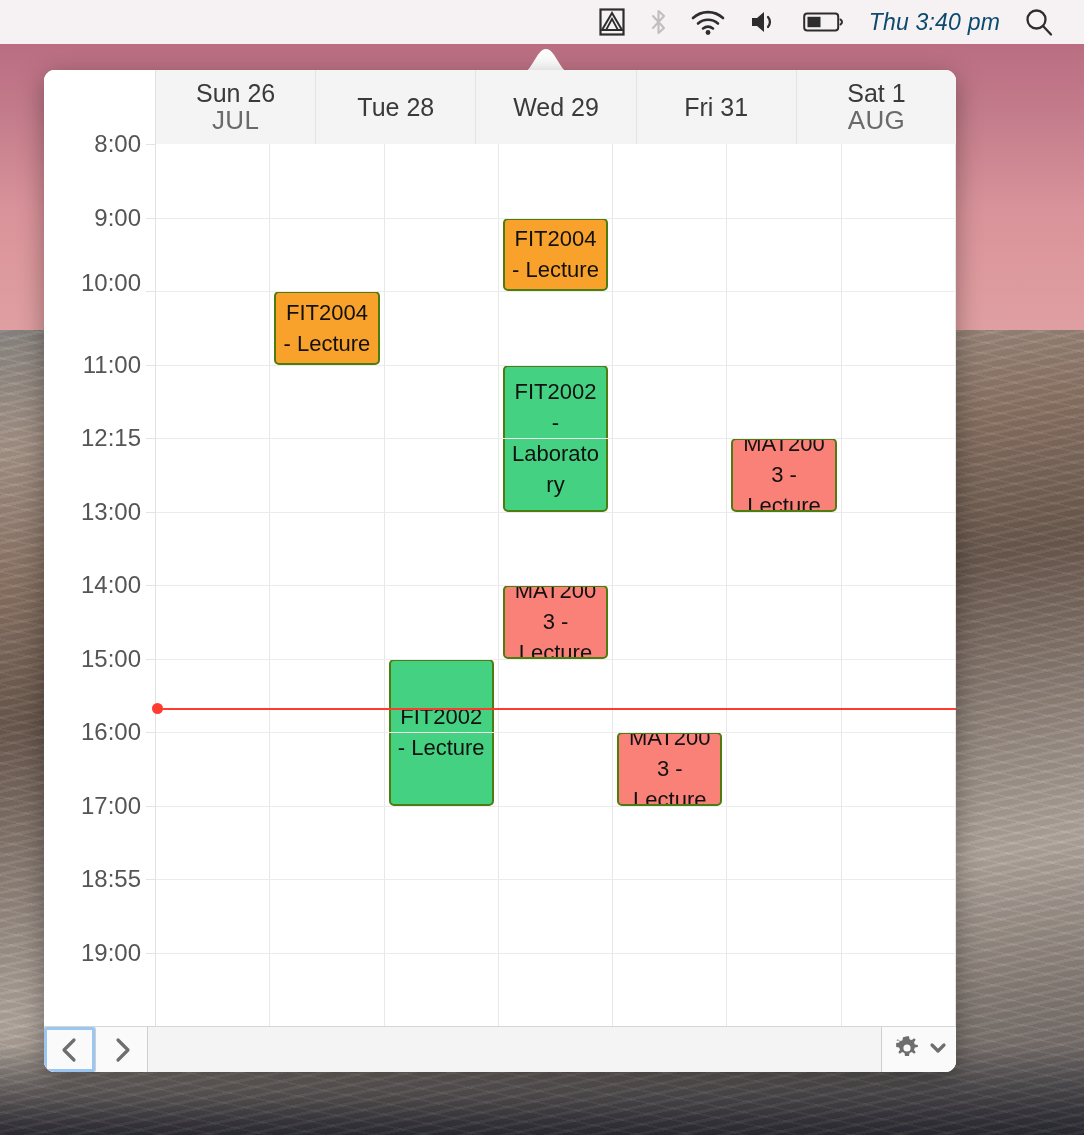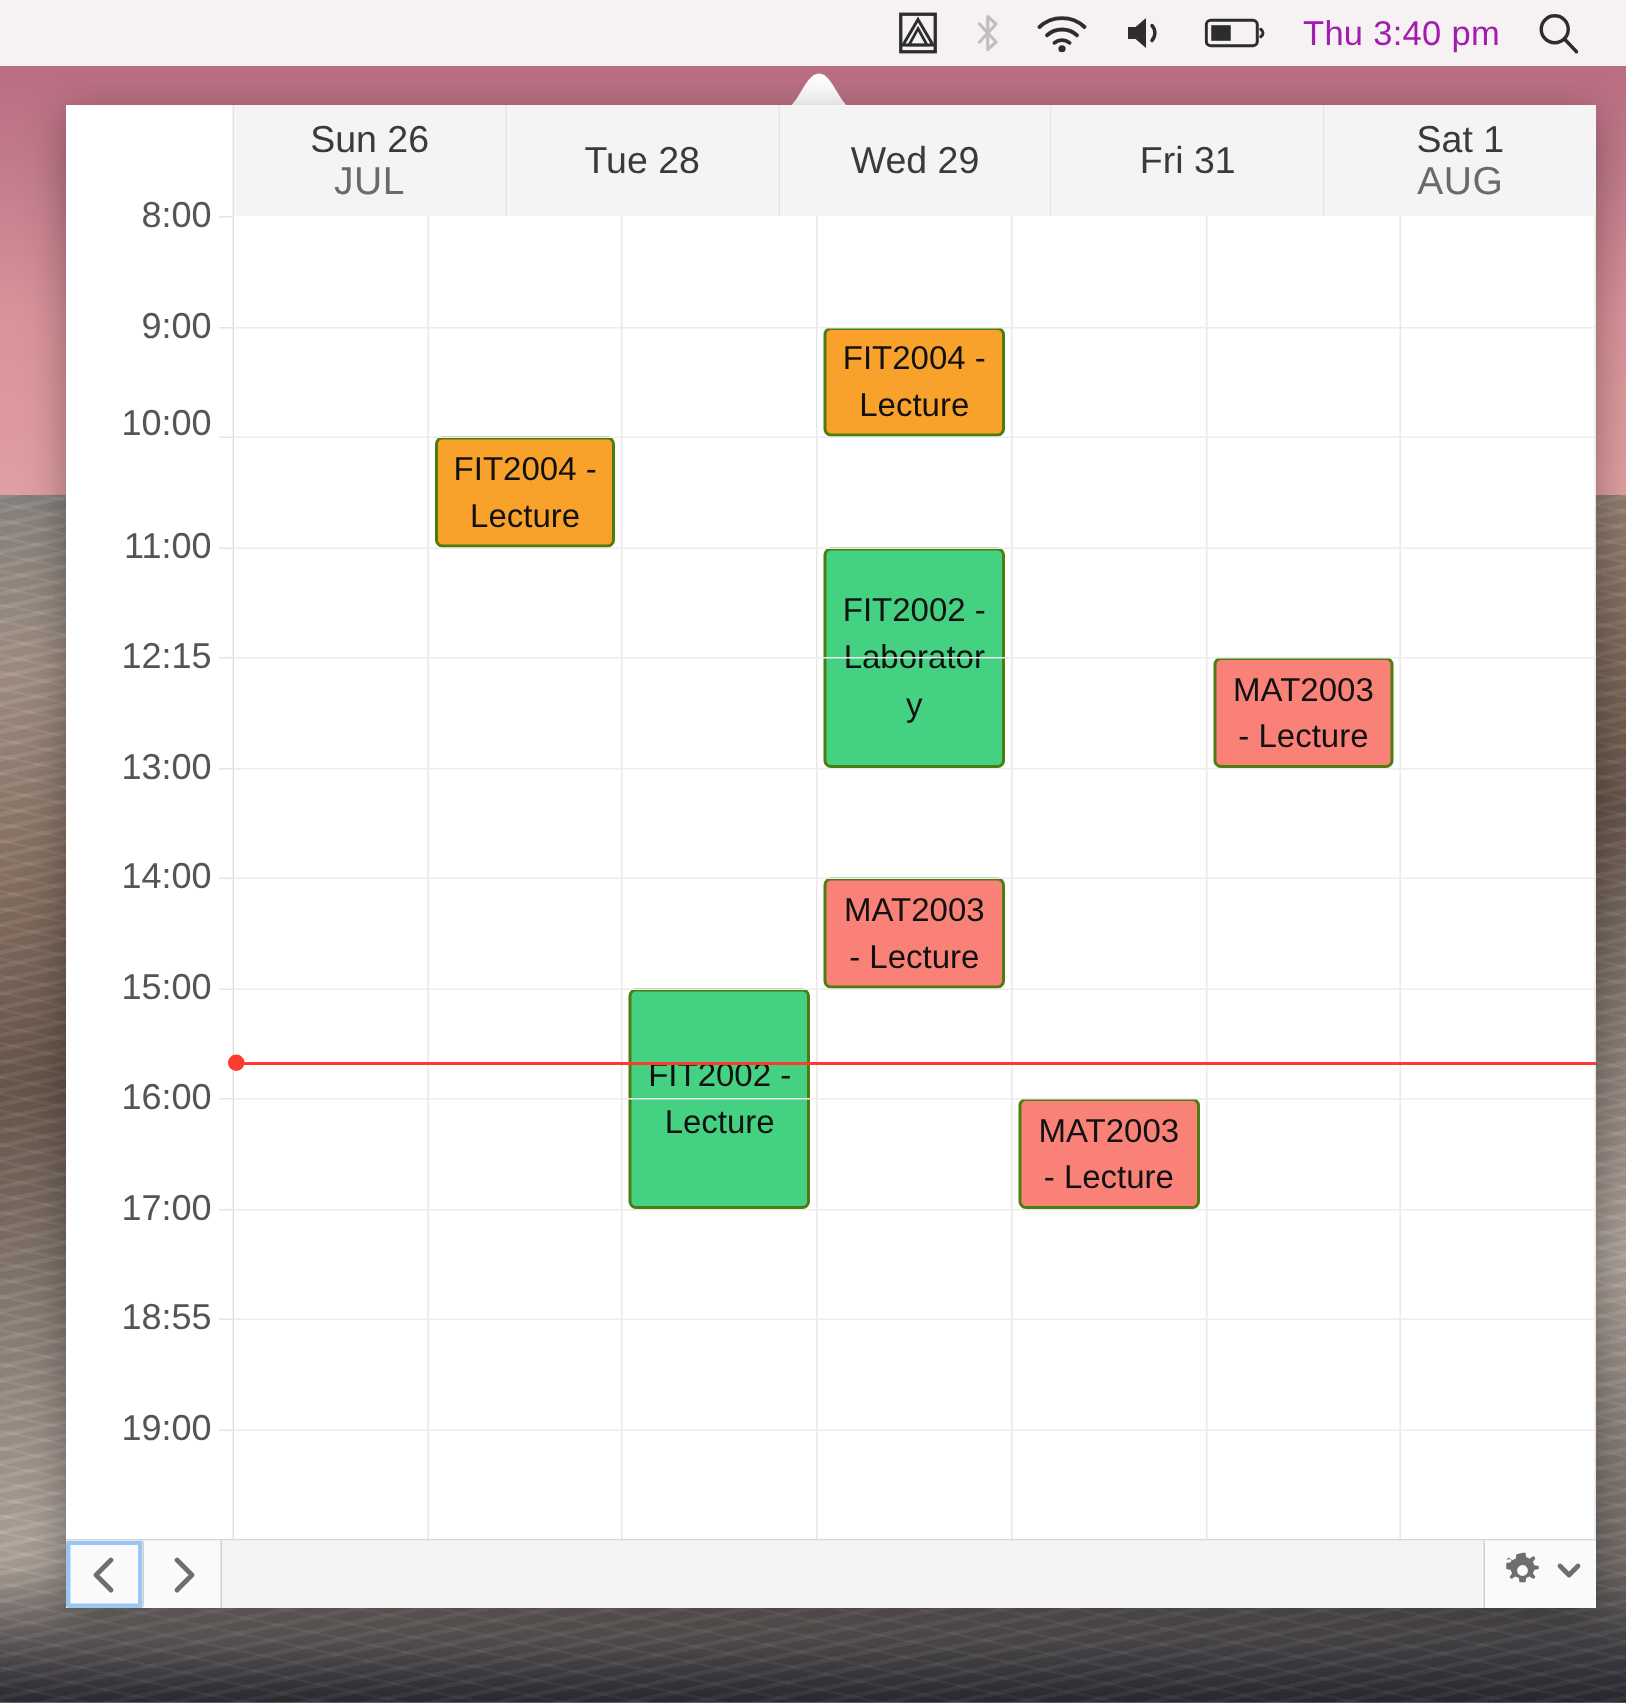--- a/index.html
+++ b/index.html
@@ -44,32 +44,32 @@
     position: absolute; left: 0; top: 0; width: 1084px; height: 44px;
     background: rgba(250,250,250,0.94);
     display: flex; align-items: center; justify-content: flex-end;
     gap: 0px; padding-right: 18px;
     z-index: 40;
   }
   .mb-item {
     display: flex; align-items: center; justify-content: center;
     height: 44px; padding: 0 12px; color: #2d2d2d;
   }
-  #mb-clock { font-size: 23px; color: #a21caf; letter-spacing: .2px; padding: 0 12px; }
+  #mb-clock { font-size: 23px; color: #0c4a6e; letter-spacing: .2px; padding: 0 12px; font-style: italic; }
   .bt-dim { opacity: .32; }
 
   
   #popover-arrow {
     position: absolute; left: 520px; top: 48px; width: 52px; height: 26px;
     z-index: 20;
   }
   #window {
-    position: absolute; left: 44px; top: 70px; width: 1020px; height: 1002px;
+    position: absolute; left: 44px; top: 70px; width: 912px; height: 1002px;
     background: #ffffff;
-    border-radius: 0;
+    border-radius: 11px;
     box-shadow: 0 6px 26px rgba(0,0,0,0.35);
     z-index: 25;
     overflow: hidden;
     display: flex; flex-direction: column;
   }
 
   
   #cal-header { display: flex; height: 74px; flex: 0 0 74px; background: #f4f4f4; }
   #cal-header .corner {
     width: 112px; flex: 0 0 112px; background: #ffffff;

